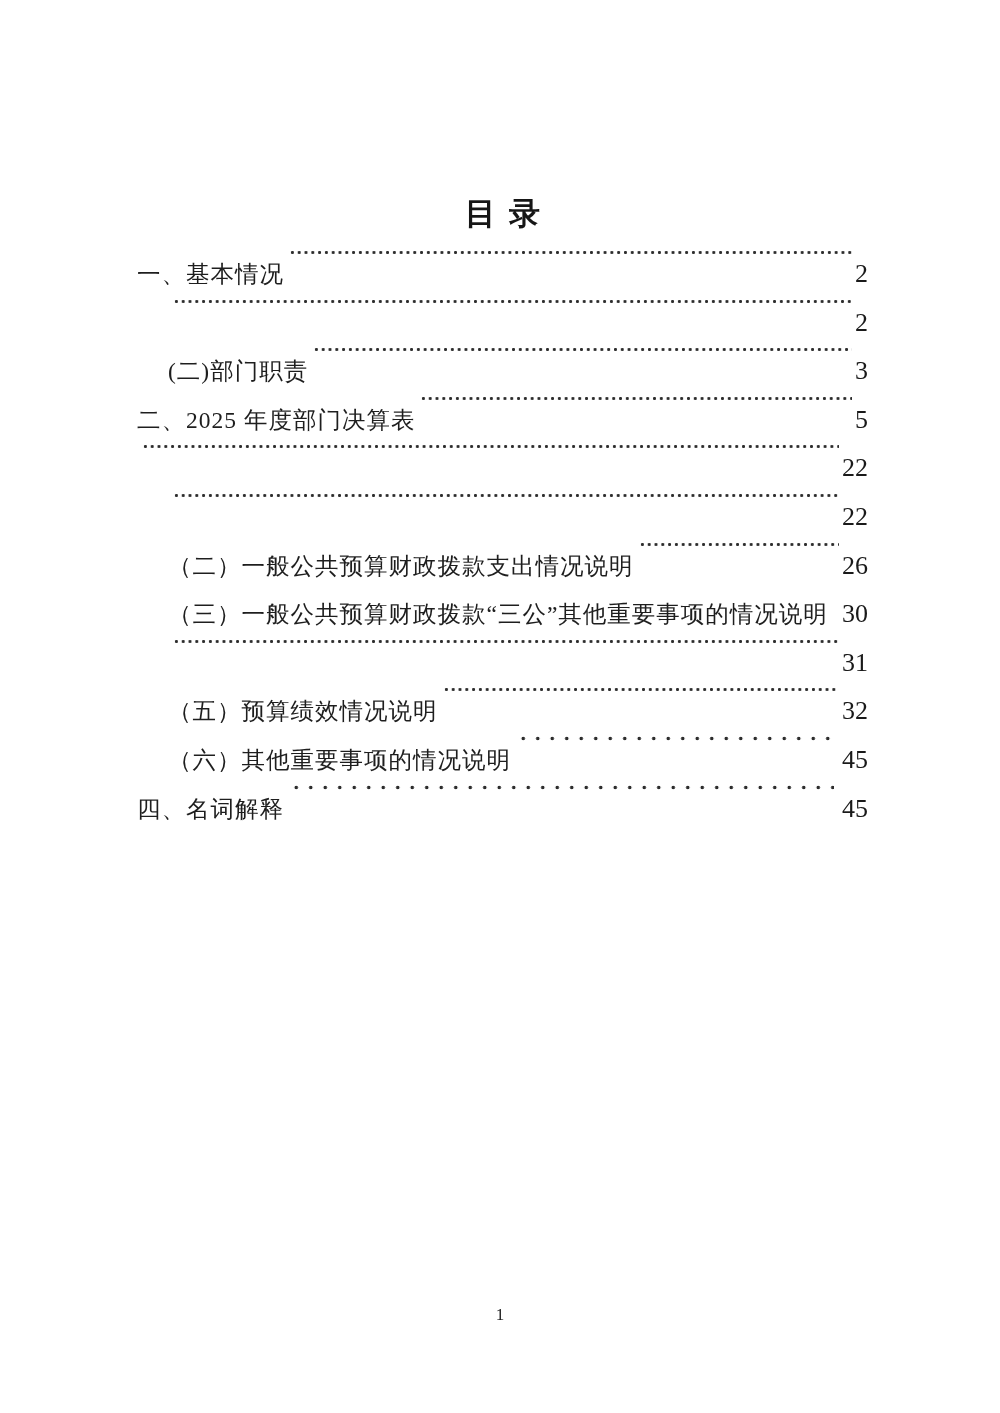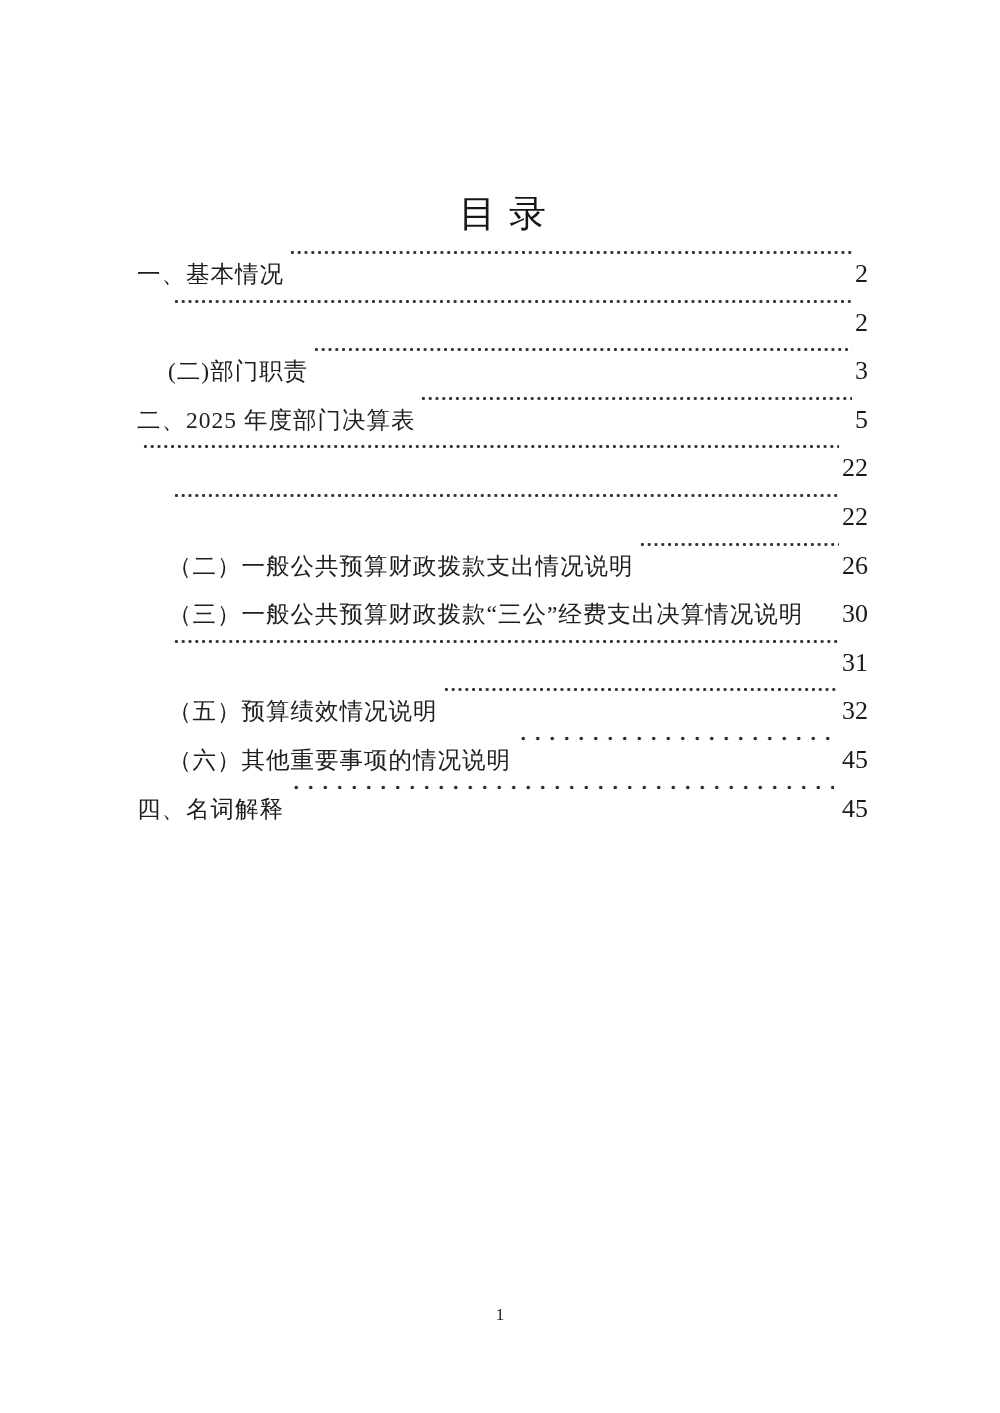--- a/index.html
+++ b/index.html
@@ -18,22 +18,22 @@
     position: absolute;
     inset: 0;
     box-sizing: border-box;
     padding: 0 132px 0 137px;
     background: #ffffff;
   }
   .doc-title {
     margin: 0;
     padding-top: 196px;
     text-align: center;
-    font-size: 37px;
-    font-weight: 400;
+    font-size: 31px;
+    font-weight: 700;
     letter-spacing: 13px;
     padding-left: 13px; 
     line-height: 36px;
     color: #161616;
   }
   .toc {
     margin-top: 18px;
   }
   .toc-row {
     display: flex;
@@ -117,21 +117,21 @@
       <div class="toc-row indent-2 leader-dense">
     <span class="toc-leader"></span>
     <span class="toc-page">22</span>
   </div>
       <div class="toc-row indent-2 leader-dense">
     <span class="toc-label">（二）一般公共预算财政拨款支出情况说明</span>
     <span class="toc-leader"></span>
     <span class="toc-page">26</span>
   </div>
       <div class="toc-row indent-2 leader-none">
-    <span class="toc-label">（三）一般公共预算财政拨款“三公”经费支出决算情况说明</span>
+    <span class="toc-label">（三）一般公共预算财政拨款“三公”其他重要事项的情况说明</span>
     <span class="toc-leader"></span>
     <span class="toc-page">30</span>
   </div>
       <div class="toc-row indent-2 leader-dense">
     <span class="toc-leader"></span>
     <span class="toc-page">31</span>
   </div>
       <div class="toc-row indent-2 leader-dense">
     <span class="toc-label">（五）预算绩效情况说明</span>
     <span class="toc-leader"></span>

